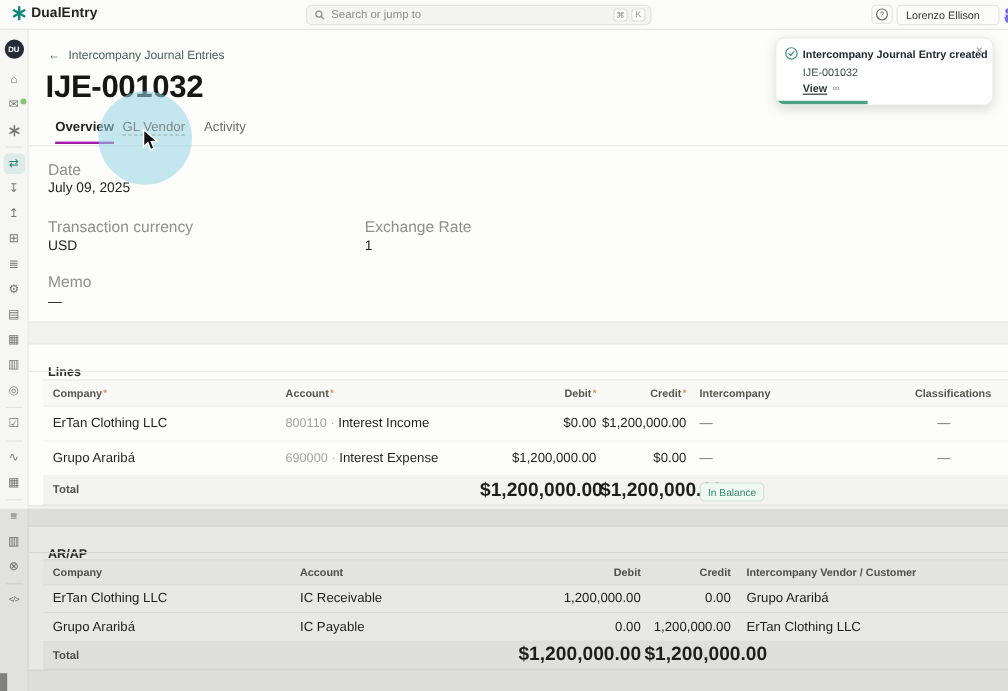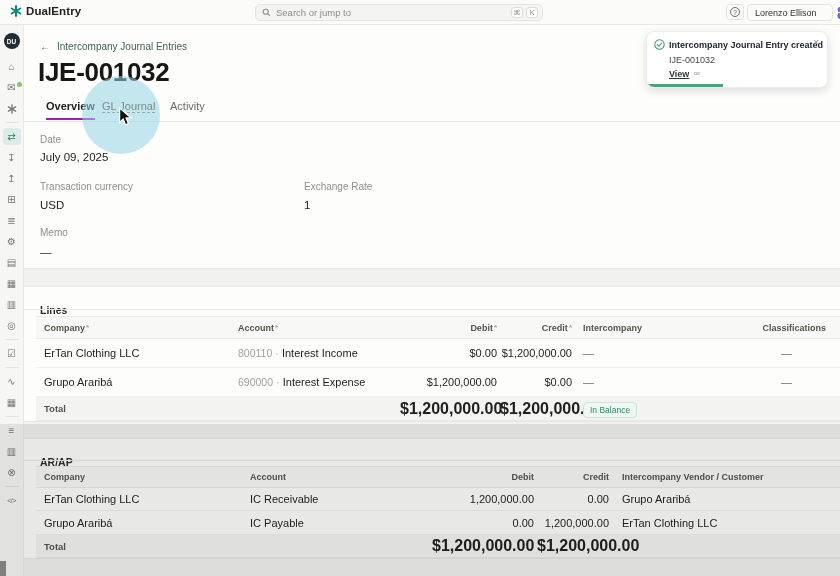--- a/index.html
+++ b/index.html
@@ -38,21 +38,21 @@
 
   .tabs-line { position:absolute; left:0; top:96px; width:816px; border-top:1px solid #e8e8e6; }
   .tab { position:absolute; top:75px; font-size:11px; }
   .tab-overview { left:22px; color:#22221e; font-weight:600; padding-bottom:6px; border-bottom:2px solid #a21caf; }
   .tab-gl { left:78px; color:#7e8a88; border-bottom:1px dashed #8fb0ac; z-index:6; }
   .tab-activity { left:146px; color:#6b6b67; }
 
   .halo { position:absolute; left:58px; top:51px; width:78px; height:78px; border-radius:50%; background:rgba(150,214,228,0.55); z-index:5; pointer-events:none; }
   .cursor { position:absolute; left:92px; top:82px; width:18px; height:20px; z-index:7; pointer-events:none; }
 
-  .field-label { position:absolute; font-size:10px; color:#8f8f8b; }
+  .field-label { position:absolute; font-size:13px; color:#8f8f8b; }
   .field-value { position:absolute; font-size:11.5px; font-weight:500; color:#1f1f1d; }
 
   .band { position:absolute; left:0; width:816px; background:#f1f1ef; border-top:1px solid #e7e7e5; border-bottom:1px solid #e9e9e7; }
   .band1 { top:243px; height:19px; }
   .band2 { top:396px; height:18px; }
   .band3 { top:533px; height:18px; border-bottom:none; }
 
   .section-label { position:absolute; left:16px; font-size:10.5px; font-weight:600; color:#2c2c28; padding-bottom:5px; border-bottom:2px solid #a2aeaa;margin-top:16px; }
   .section-line { position:absolute; left:0; width:816px; border-top:1px solid #eaeae8; }
 
@@ -164,21 +164,21 @@
 
   <div class="breadcrumb">
     <span>←</span>
     <span>Intercompany Journal Entries</span>
   </div>
 
   <div class="page-title">IJE-001032</div>
 
   <div class="halo"></div>
   <span class="tab tab-overview">Overview</span>
-  <span class="tab tab-gl">GL Journal</span>
+  <span class="tab tab-gl">GL Vendor</span>
   <span class="tab tab-activity">Activity</span>
   <div class="tabs-line"></div>
   <svg class="cursor" viewBox="0 0 20 22">
       <path d="M4 1 L4 17 L8 13.2 L10.6 19.6 L13.8 18.2 L11.2 12.2 L16.6 11.8 Z" fill="#111" stroke="#fff" stroke-width="1.4"></path>
     </svg>
 
   <span class="field-label" style="left:16px; top:109px;">Date</span>
   <span class="field-value" style="left:16px; top:126px;">July 09, 2025</span>
 
   <span class="field-label" style="left:16px; top:156px;">Transaction currency</span>

